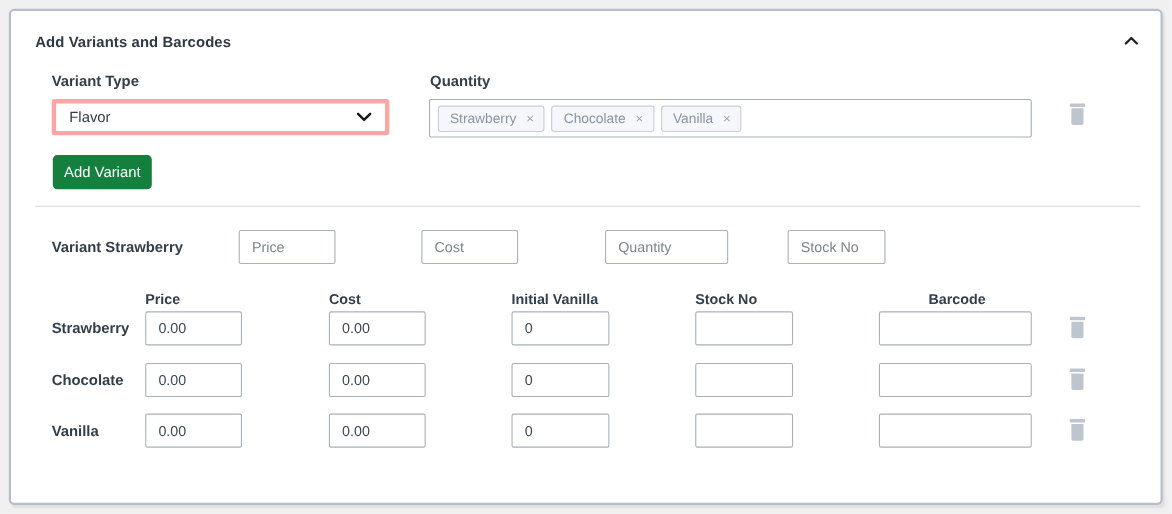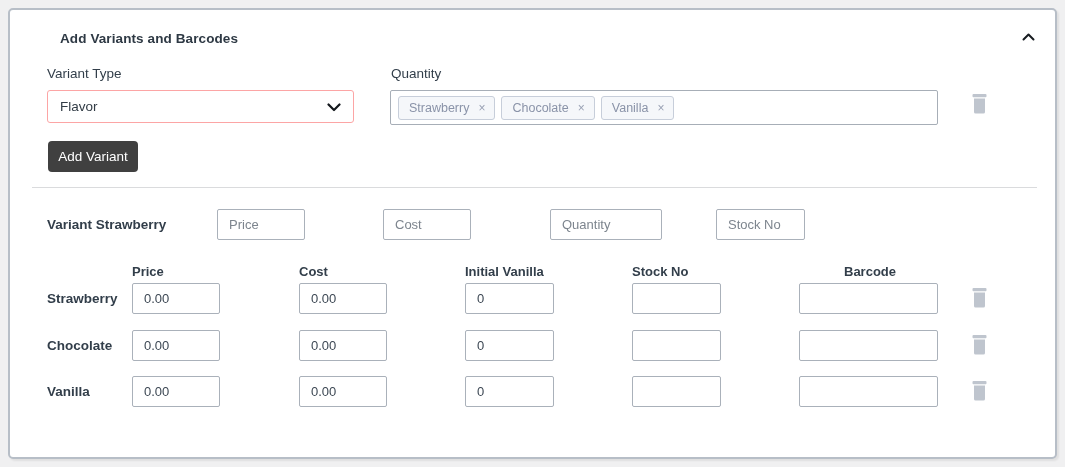--- a/index.html
+++ b/index.html
@@ -5,35 +5,35 @@
   * { margin:0; padding:0; box-sizing:border-box; }
   html,body { width:1065px; height:467px; background:#f0f0f1; font-family:"Liberation Sans","DejaVu Sans",sans-serif; overflow:hidden; }
 
   .card {
     position:absolute; left:8px; top:8px; width:1049px; height:451px;
     background:#ffffff; border:2px solid #b7bec7; border-radius:5px;
     box-shadow:2px 2px 2px rgba(0,0,0,0.07);
   }
   .abs { position:absolute; }
 
-  .panel-title { left:22px; top:21px; font-size:13.5px; font-weight:700; color:#2e3944; letter-spacing:.1px;margin-left:28px; }
+  .panel-title { left:22px; top:21px; font-size:13.5px; font-weight:700; color:#2e3944; letter-spacing:.1px; }
 
   .collapse-btn { left:1004px; top:14px; width:28px; height:24px; display:flex; align-items:center; justify-content:center; cursor:pointer; background:none; border:none; }
 
-  .field-label { font-size:13.5px; font-weight:400; color:#323e4a; }
+  .field-label { font-size:13.5px; font-weight:700; color:#323e4a; }
 
-  .select-wrap { left:37px; top:80px; width:307px; height:33px; border:1px solid #fca5a5; border-radius:3px; background:#fff; display:flex; align-items:center; padding:0 12px; cursor:pointer; }
+  .select-wrap { left:37px; top:80px; width:307px; height:33px; border:4px solid #fca5a5; border-radius:3px; background:#fff; display:flex; align-items:center; padding:0 12px; cursor:pointer; }
   .select-wrap .sel-text { font-size:13.5px; color:#323c46; flex:1; }
 
   .options-box { left:380px; top:80px; width:548px; height:35px; border:1px solid #a7aeb7; border-radius:2px; background:#fff; display:flex; align-items:center; gap:6px; padding:0 7px; }
   .tag { display:inline-flex; align-items:center; gap:9px; height:24px; padding:0 9px 0 10px; background:#f5f7fa; border:1px solid #c7ceda; border-radius:3px; }
   .tag .tag-label { font-size:12.5px; color:#8a93a8; }
   .tag .tag-x { font-size:12px; color:#99a1b4; cursor:pointer; line-height:1; }
 
-  .btn-orange { background:#404040; color:#ffffff; border:none; border-radius:4px; font-size:13.5px; font-family:inherit; cursor:pointer; display:flex; align-items:center; justify-content:center; }
+  .btn-orange { background:#15803d; color:#ffffff; border:none; border-radius:4px; font-size:13.5px; font-family:inherit; cursor:pointer; display:flex; align-items:center; justify-content:center; }
   .btn-add { left:38px; top:131px; width:90px; height:31px; }
   .btn-apply { left:873px; top:198px; width:90px; height:32px; }
 
   .divider { left:22px; top:177px; width:1005px; height:1px; background:#dadbdd; }
 
   .txt-input { border:1px solid #aab1ba; border-radius:2px; background:#fff; font-size:13px; font-family:inherit; color:#3d4854; padding:0 11px; height:31px; }
   .txt-input::placeholder { color:#7d858e; opacity:1; }
 
   .trash-btn { width:22px; height:26px; background:none; border:none; cursor:pointer; display:flex; align-items:center; justify-content:center; }
 

